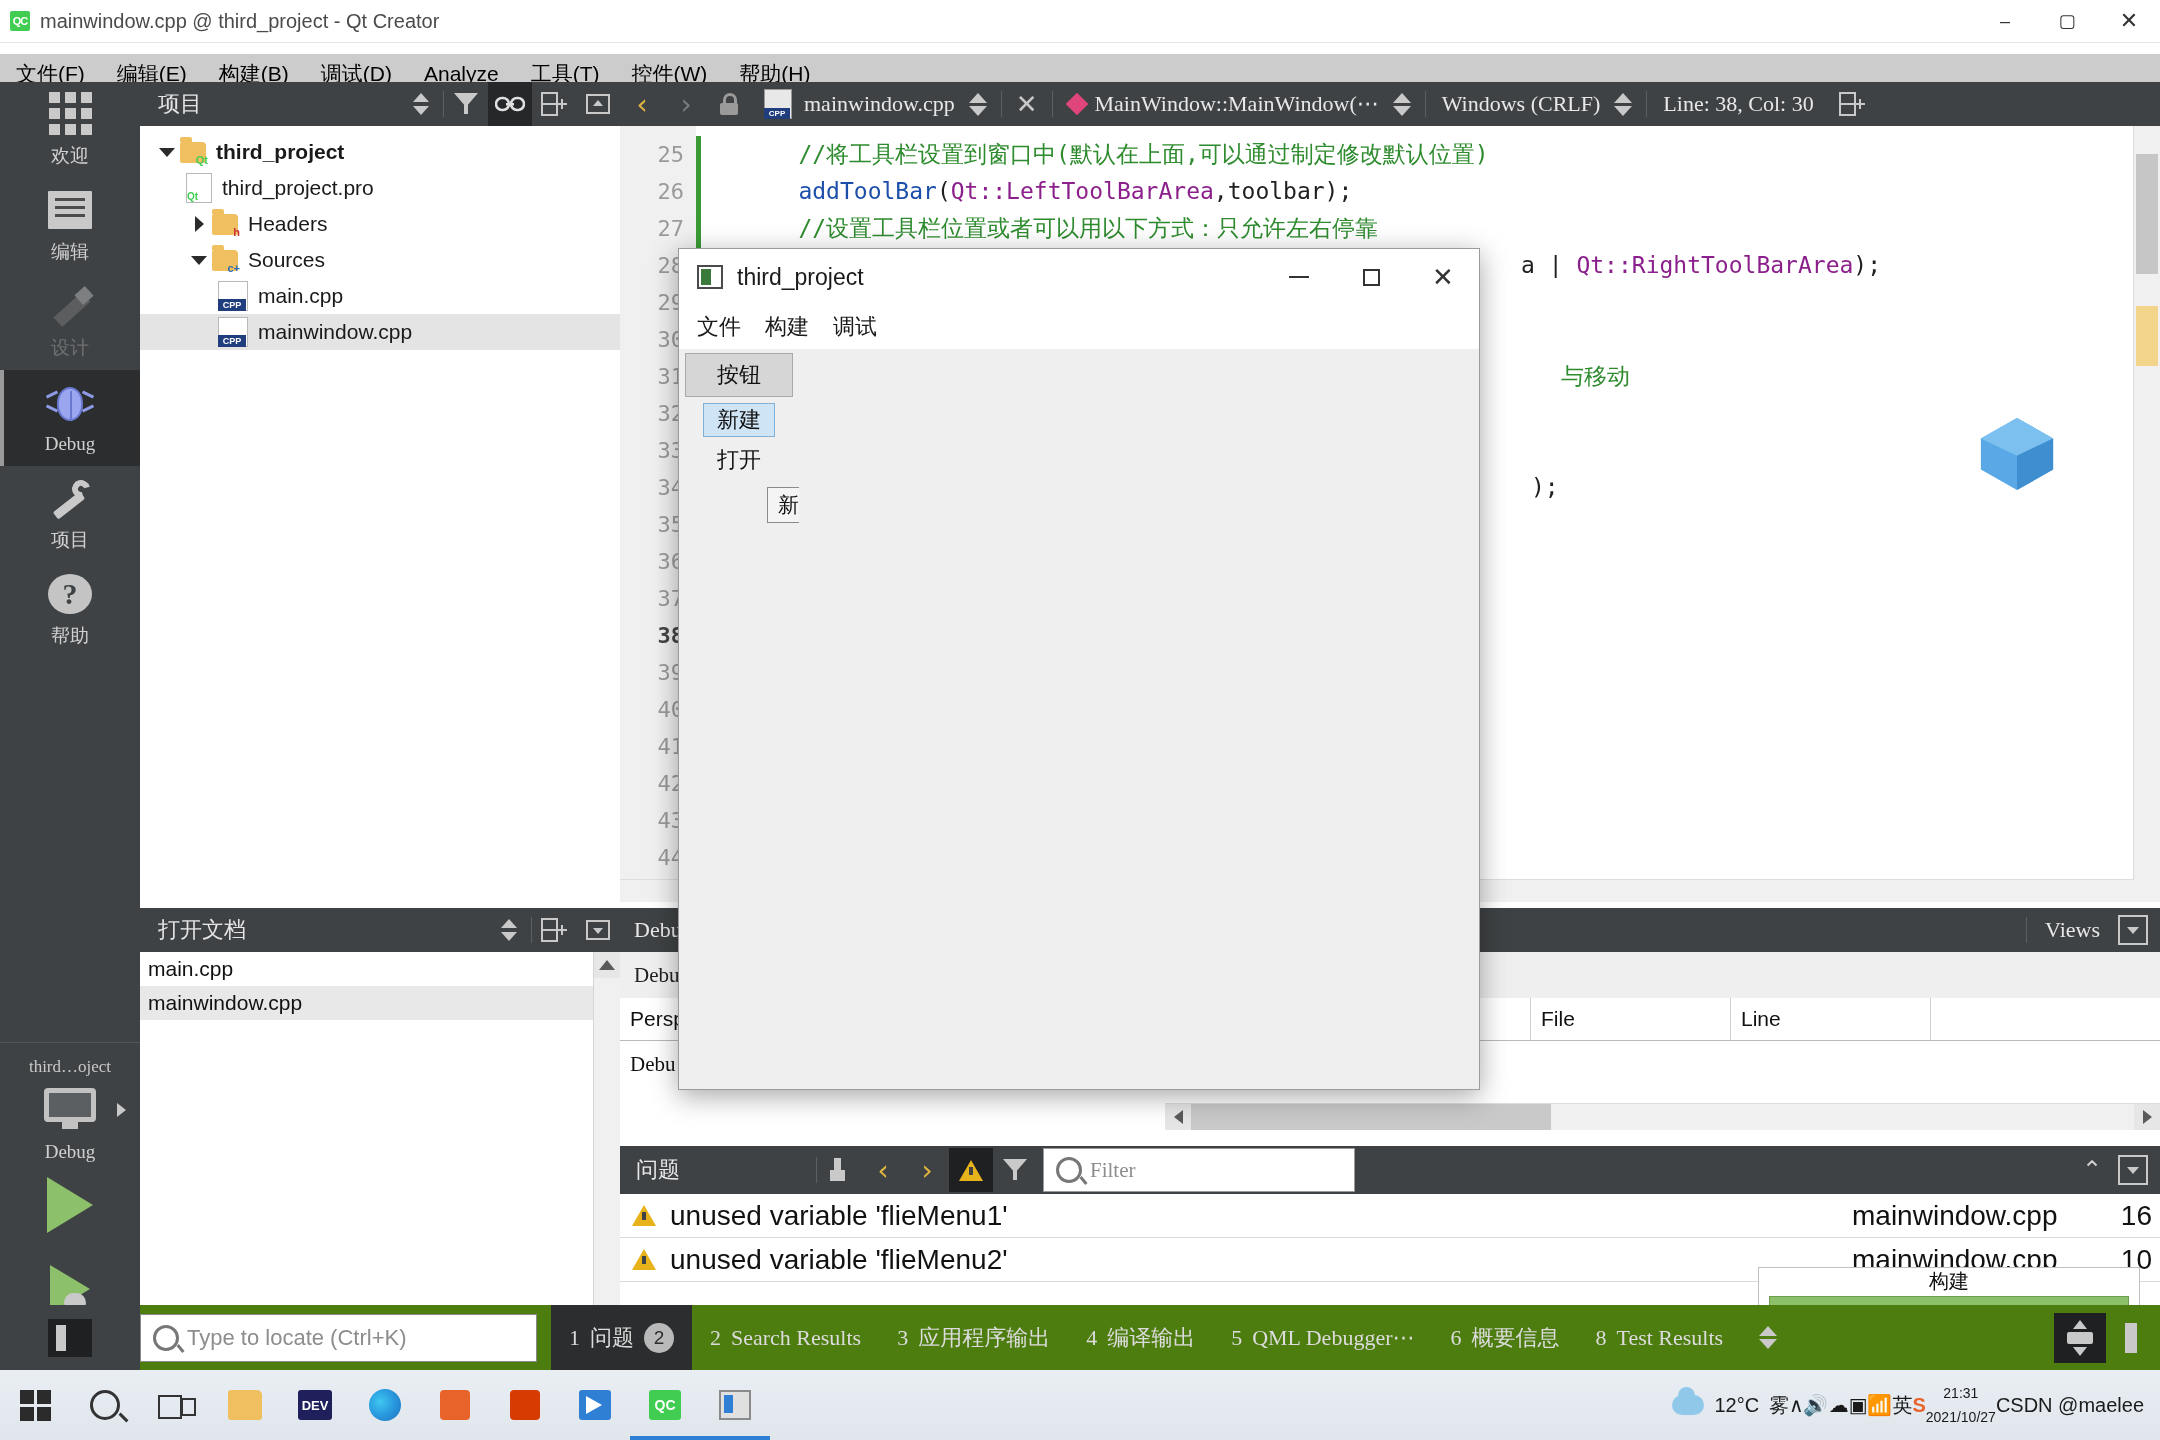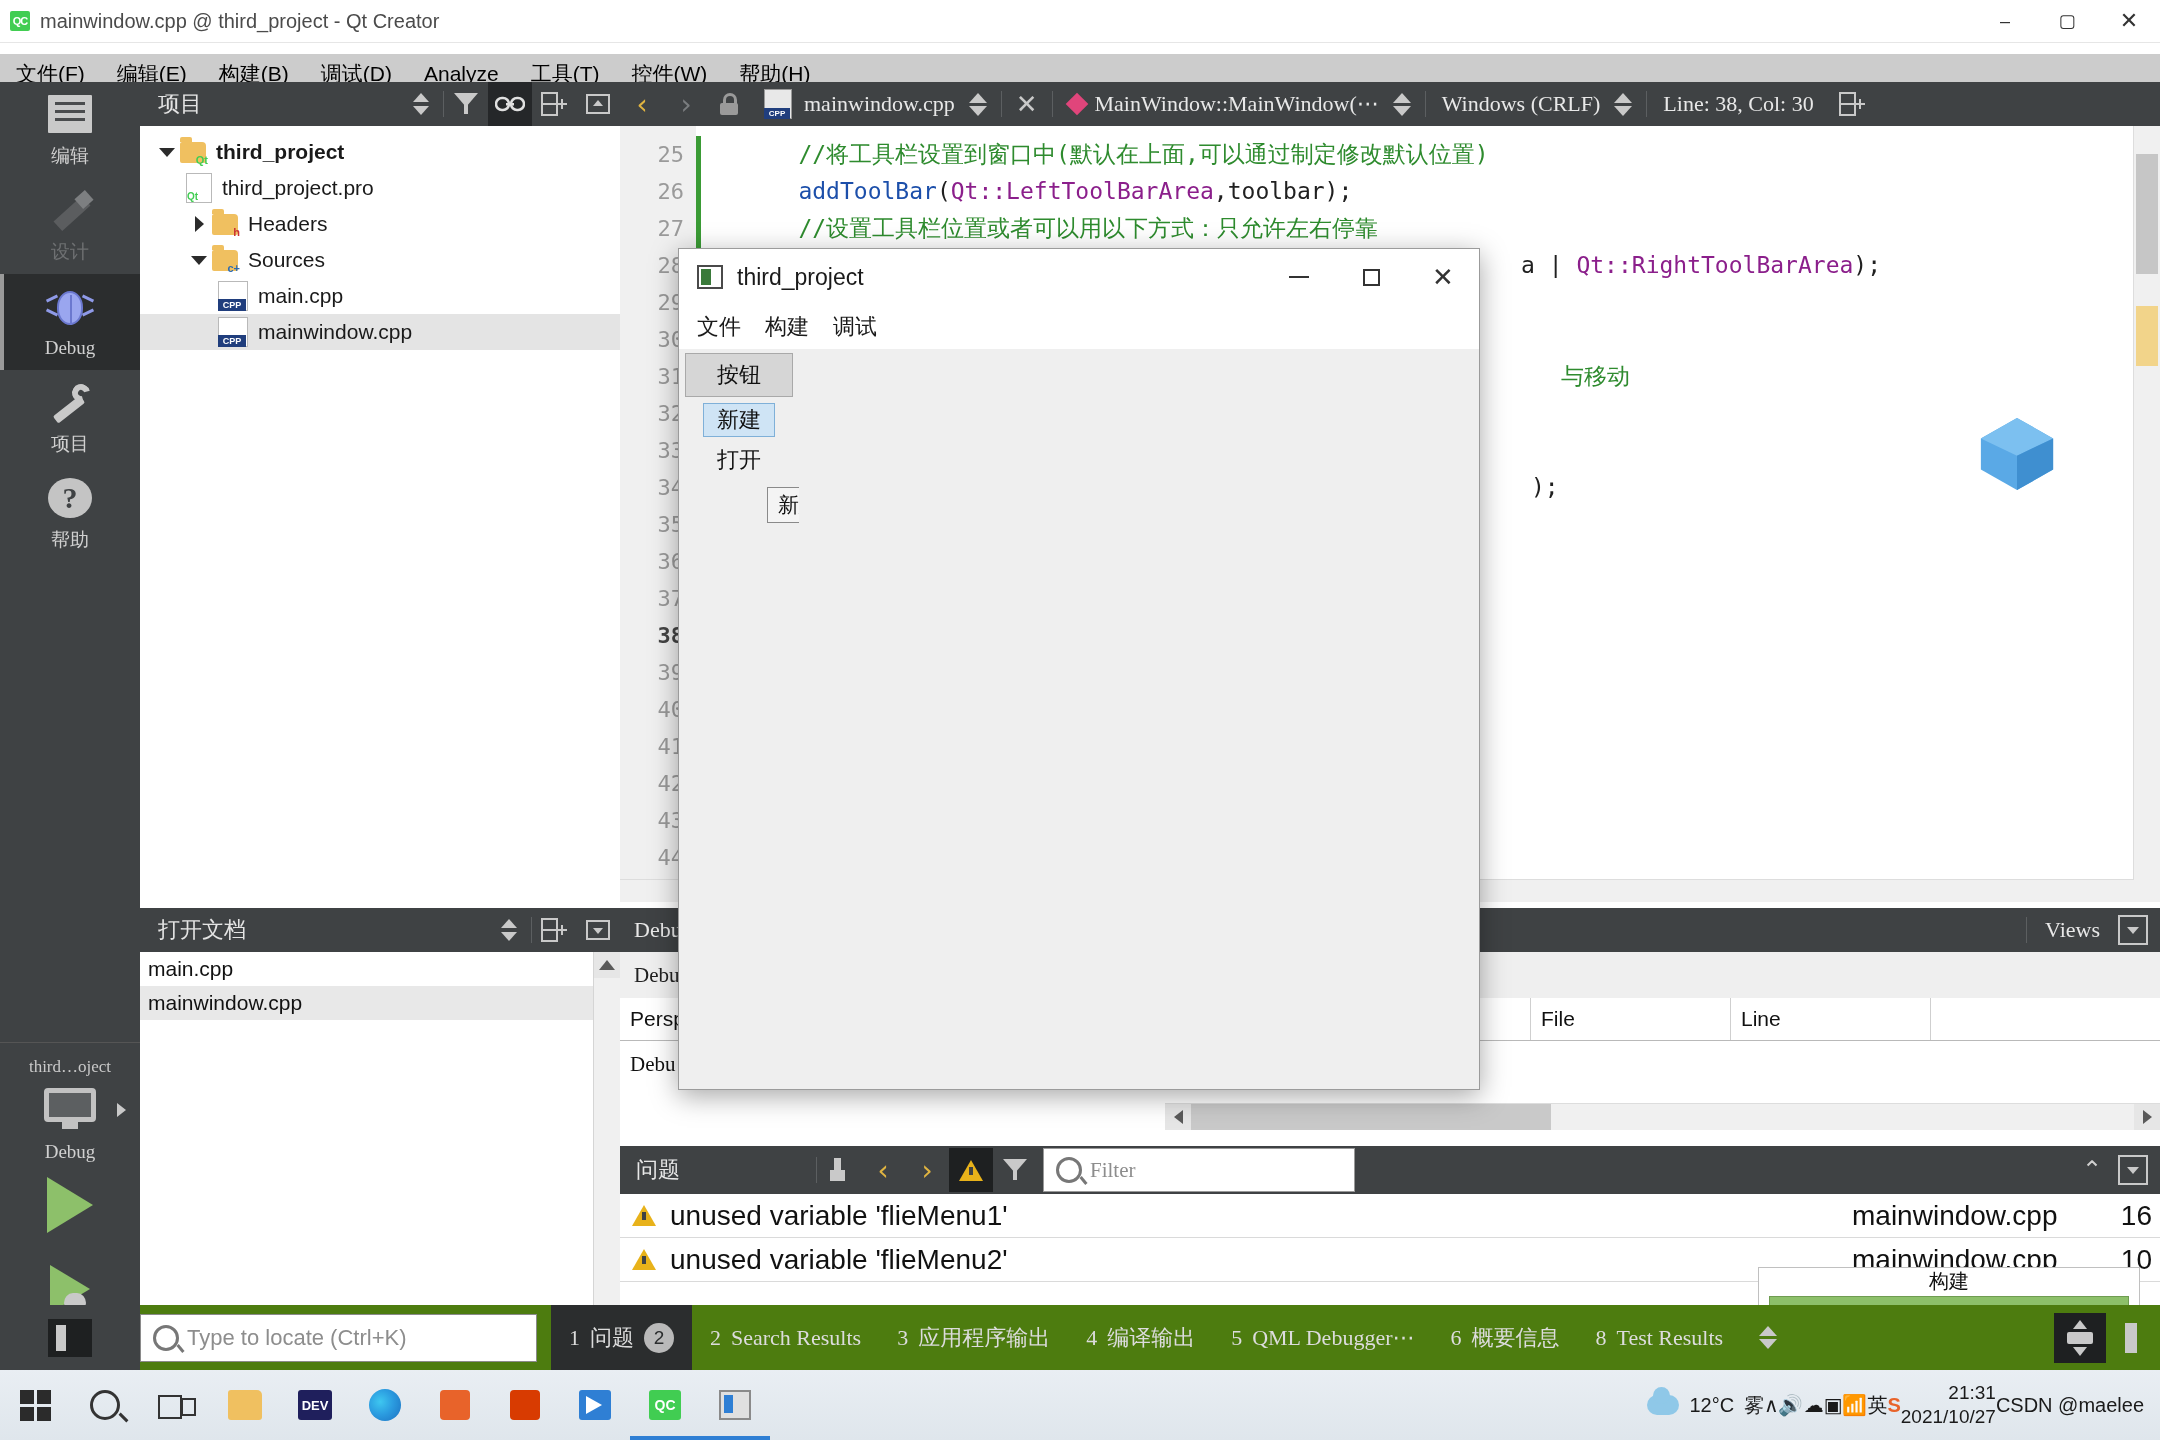--- a/index.html
+++ b/index.html
@@ -252,21 +252,21 @@
   .tk-qc{width:32px;height:30px;background:#41cd52;color:#fff;font-size:14px;font-weight:bold;
      display:flex;align-items:center;justify-content:center;border-radius:3px;}
   .tk-app{width:32px;height:30px;background:#e0e0e0;border:2px solid #8a8a8a;box-sizing:border-box;position:relative;}
   .tk-app:after{content:"";position:absolute;left:3px;top:3px;width:9px;height:18px;background:#2f7fd4;}
   .tkactive{box-shadow:inset 0 -4px 0 #2f7fd4;}
   .tray{margin-left:auto;display:flex;align-items:center;padding-right:16px;gap:0;}
   .tray span{font-size:20px;color:#1a1a1a;}
   .weather{display:flex;align-items:center;gap:10px;}
   .cloud{width:32px;height:20px;background:#8fc8e8;border-radius:12px;position:relative;}
   .cloud:before{content:"";position:absolute;left:6px;top:-8px;width:17px;height:17px;background:#8fc8e8;border-radius:50%;}
-  .clock{text-align:right;font-size:19px;color:#1a1a1a;line-height:24px;}
+  .clock{text-align:center;font-size:14px;color:#1a1a1a;line-height:24px;}
   .watermark{font-size:21px;color:#b8b8b8;}
 
   
   .childwin{position:absolute;left:678px;top:248px;width:800px;height:840px;background:#fff;
      border:1px solid #9b9b9b;box-shadow:0 6px 26px rgba(0,0,0,.35);}
   .cw-title{height:56px;background:#fff;display:flex;align-items:center;}
   .cw-ico{width:26px;height:24px;margin-left:18px;background:#fff;border:2px solid #4a4a4a;position:relative;box-sizing:border-box;}
   .cw-ico:after{content:"";position:absolute;left:2px;top:2px;width:10px;height:16px;background:#3a7a3a;}
   .cw-name{font-size:23px;color:#1a1a1a;margin-left:14px;}
   .cw-btns{margin-left:auto;display:flex;}
@@ -309,20 +309,36 @@
     <div class="menu-item">调试(D)</div>
     <div class="menu-item">Analyze</div>
     <div class="menu-item">工具(T)</div>
     <div class="menu-item">控件(W)</div>
     <div class="menu-item">帮助(H)</div>
   </div>
 
   <div class="modebar">
     <div class="mode">
       <div class="micon">
+        <div class="icon-grid">
+            <i></i>
+            <i></i>
+            <i></i>
+            <i></i>
+            <i></i>
+            <i></i>
+            <i></i>
+            <i></i>
+            <i></i>
+          </div>
+      </div>
+      <div class="mlabel">欢迎</div>
+    </div>
+    <div class="mode">
+      <div class="micon">
           <div class="icon-edit"></div>
         </div>
       <div class="mlabel">编辑</div>
     </div>
     <div class="mode dim">
       <div class="micon">
           <div class="icon-pencil"></div>
         </div>
       <div class="mlabel">设计</div>
     </div>

